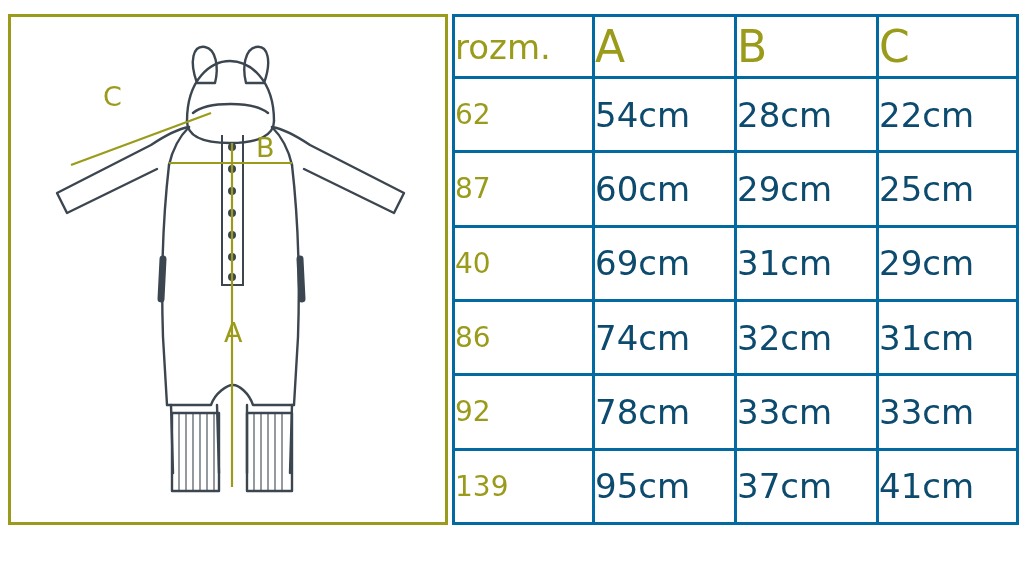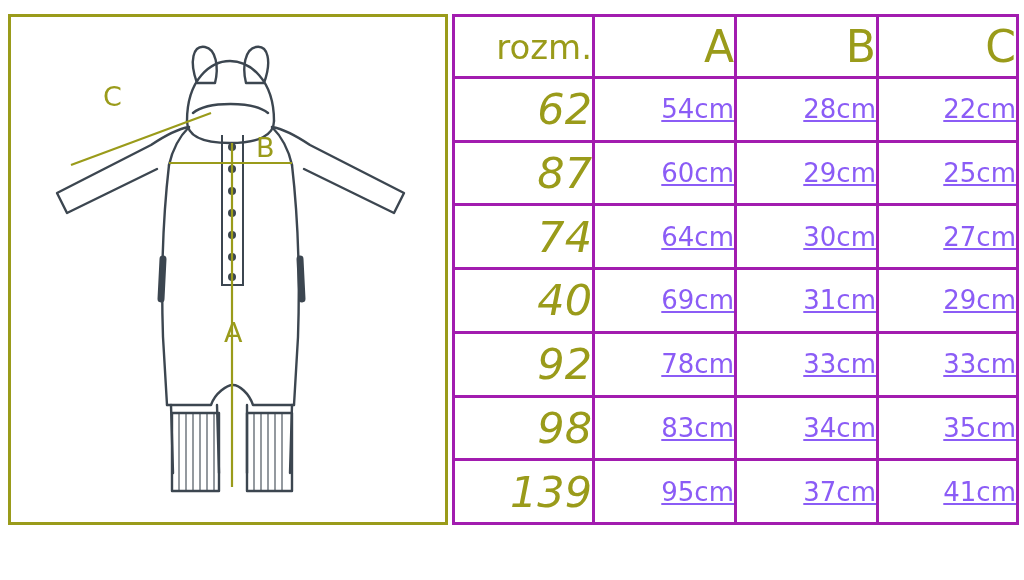--- a/index.html
+++ b/index.html
@@ -44,49 +44,47 @@
     height: 511px;
   }
   table.size-table {
     border-collapse: collapse;
     width: 564px;
     height: 511px;
     table-layout: fixed;
   }
   table.size-table th,
   table.size-table td {
-    border: 3px solid #a21caf;
-    text-align: right;
+    border: 3px solid #0369a1;
+    text-align: left;
     vertical-align: middle;
     padding: 0;
   }
   table.size-table th {
     font-weight: normal;
   }
   
   .hdr-label {
     color: #9a9b1a;
     font-size: 34px;
     letter-spacing: 0px;
   }
   .hdr-letter {
     color: #9a9b1a;
     font-size: 44px;
   }
   
   .size-num {
     color: #9a9b1a;
-    font-size: 43px;
-    font-style: italic;
+    font-size: 28px;
   }
   
   .meas {
-    color: #8b5cf6;
-    font-size: 26px;
-    text-decoration: underline;
+    color: #0c4a6e;
+    font-size: 34px;
   }
   col.c-size { width: 140px; }
   col.c-a { width: 142px; }
   col.c-b { width: 142px; }
   col.c-c { width: 140px; }
   tr.hdr-row { height: 62px; }
   tr.data-row { height: 44.5px; }
 </style>
 </head>
 <body>
@@ -195,44 +193,38 @@
           <td class="meas">28cm</td>
           <td class="meas">22cm</td>
         </tr>
         <tr class="data-row">
           <td class="size-num">87</td>
           <td class="meas">60cm</td>
           <td class="meas">29cm</td>
           <td class="meas">25cm</td>
         </tr>
         <tr class="data-row">
-          <td class="size-num">74</td>
-          <td class="meas">64cm</td>
-          <td class="meas">30cm</td>
-          <td class="meas">27cm</td>
-        </tr>
-        <tr class="data-row">
           <td class="size-num">40</td>
           <td class="meas">69cm</td>
           <td class="meas">31cm</td>
           <td class="meas">29cm</td>
         </tr>
         <tr class="data-row">
+          <td class="size-num">86</td>
+          <td class="meas">74cm</td>
+          <td class="meas">32cm</td>
+          <td class="meas">31cm</td>
+        </tr>
+        <tr class="data-row">
           <td class="size-num">92</td>
           <td class="meas">78cm</td>
           <td class="meas">33cm</td>
           <td class="meas">33cm</td>
         </tr>
         <tr class="data-row">
-          <td class="size-num">98</td>
-          <td class="meas">83cm</td>
-          <td class="meas">34cm</td>
-          <td class="meas">35cm</td>
-        </tr>
-        <tr class="data-row">
           <td class="size-num">139</td>
           <td class="meas">95cm</td>
           <td class="meas">37cm</td>
           <td class="meas">41cm</td>
         </tr>
       </tbody>
     </table>
   </div>
 
 </div>

